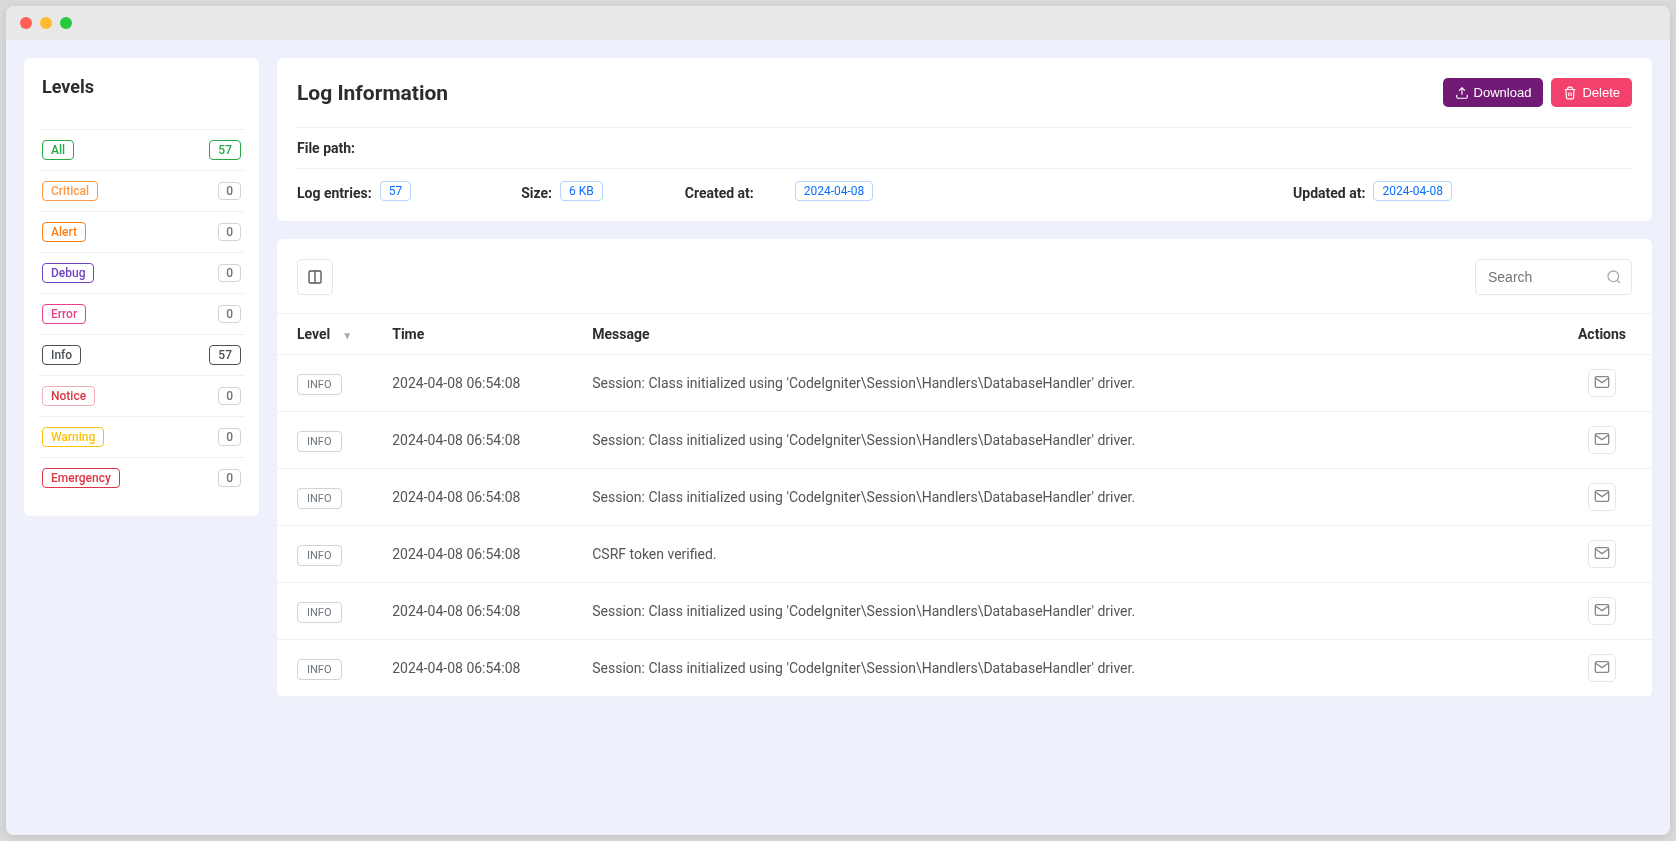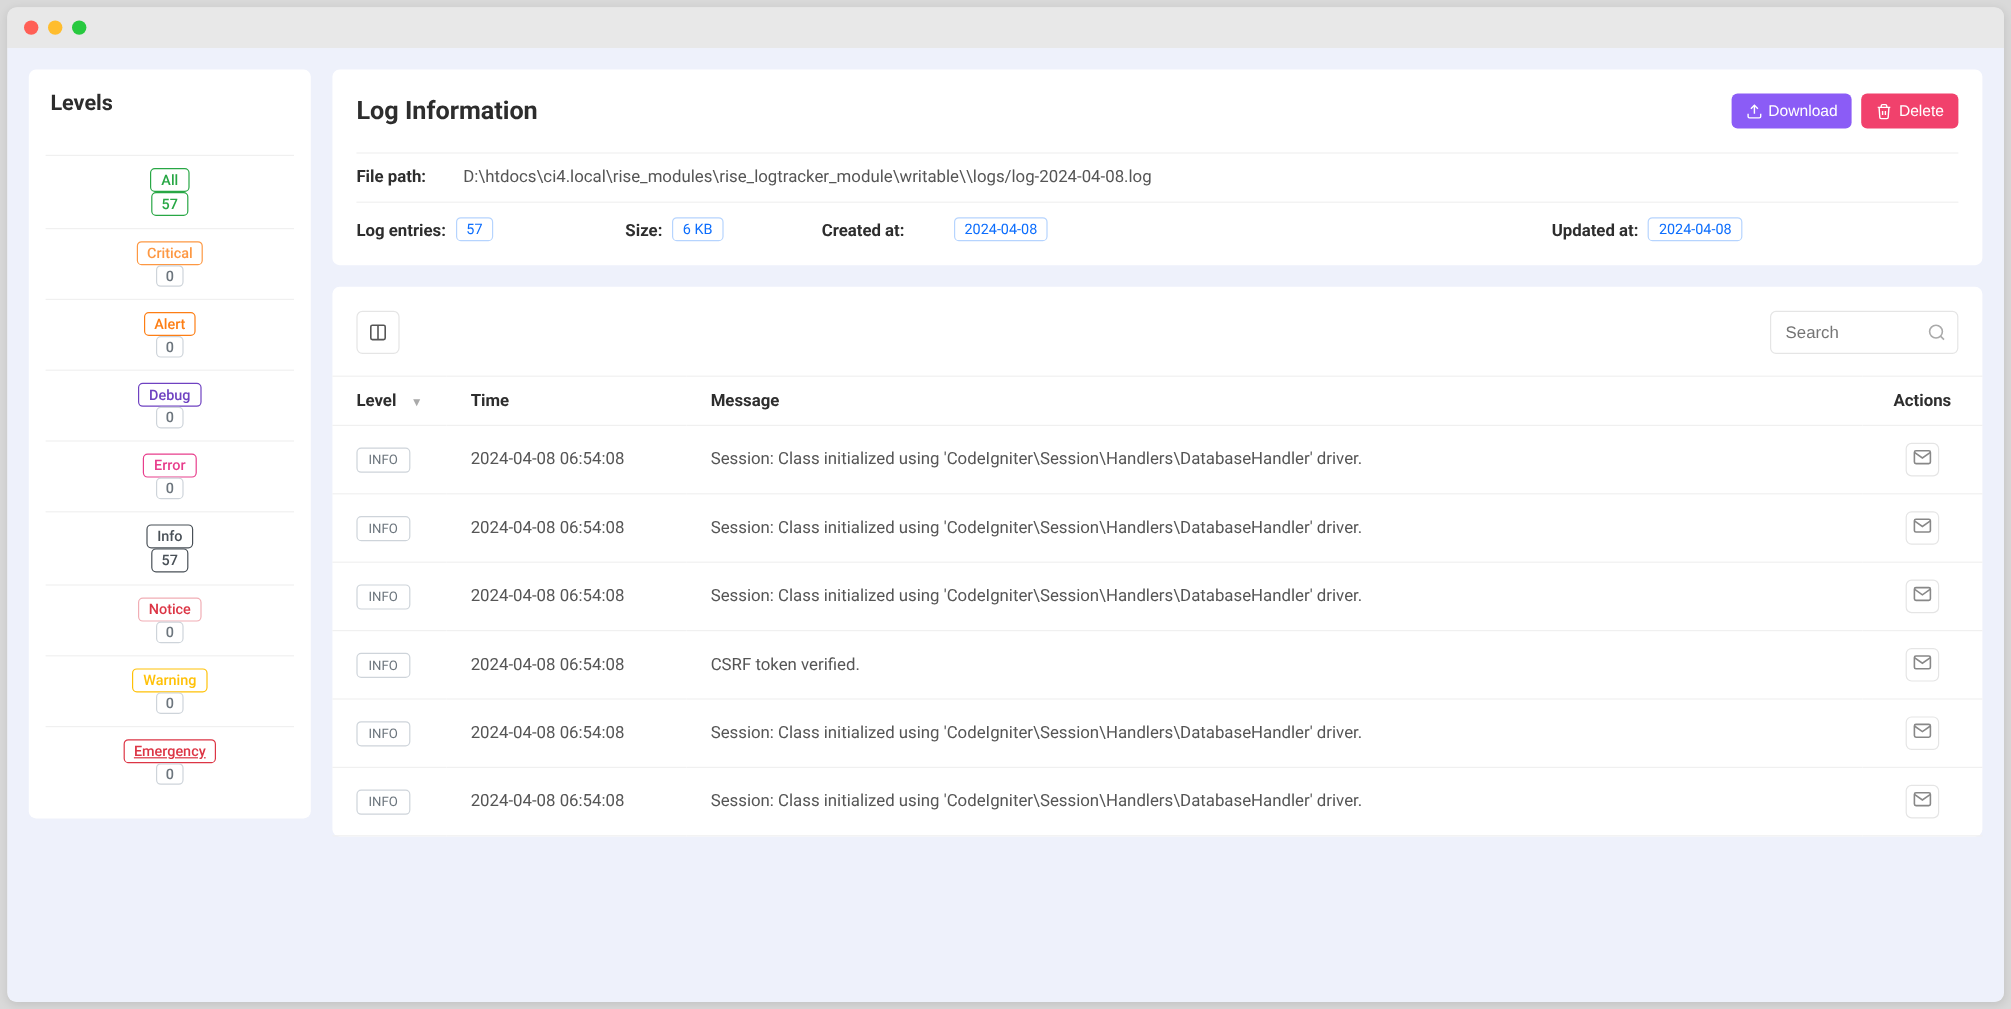--- a/index.html
+++ b/index.html
@@ -8,42 +8,42 @@
 .titlebar { height: 34px; display: flex; align-items: center; padding: 0 14px; background: #e8e8e8; }
 .traffic { display: flex; gap: 8px; }
 .tl { width: 12px; height: 12px; border-radius: 50%; }
 .tl-r { background: #ff5f56; } .tl-y { background: #ffbd2e; } .tl-g { background: #27c93f; }
 .app { background: #eef1fb; height: 795px; padding: 18px; }
 .big-header { background: #fff; border-radius: 6px; padding: 20px 24px; margin-bottom: 18px; }
 .big-header h1 { font-size: 22px; font-weight: 700; color: #2d2d2d; }
 .layout { display: flex; gap: 18px; }
 .sidebar { width: 235px; background: #fff; border-radius: 6px; padding: 18px 14px; height: fit-content; }
 .sidebar h2 { font-size: 18px; font-weight: 700; color: #2d2d2d; margin-bottom: 18px; padding: 0 4px 14px 4px; }
-.lvl-row { display: flex; justify-content: space-between; align-items: center; padding: 10px 4px; border-top: 1px solid #f0f0f0; cursor: pointer; flex-direction: column; }
+.lvl-row { display: flex; justify-content: space-between; align-items: center; padding: 10px 4px; border-top: 1px solid #f0f0f0; cursor: pointer; }
 .lvl-row:first-of-type { border-top: 1px solid #f0f0f0; }
 .badge { font-size: 12px; padding: 2px 8px; border-radius: 4px; border: 1px solid; background: #fff; font-weight: 500; }
 .badge-all { color: #28a745; border-color: #28a745; }
 .badge-critical { color: #fd9843; border-color: #fd9843; }
 .badge-alert { color: #fd7e14; border-color: #fd7e14; }
 .badge-debug { color: #6f42c1; border-color: #6f42c1; }
 .badge-error { color: #e83e8c; border-color: #e83e8c; }
 .badge-info { color: #495057; border-color: #495057; }
 .badge-notice { color: #dc3545; border-color: #f1aeb5; }
 .badge-warning { color: #ffc107; border-color: #ffc107; }
-.badge-emergency { color: #dc3545; border-color: #dc3545; text-decoration: underline; }
+.badge-emergency { color: #dc3545; border-color: #dc3545; }
 .badge-count { color: #6c757d; border-color: #ced4da; font-size: 12px; padding: 1px 7px; }
 .badge-count-g { color: #28a745; border-color: #28a745; }
 .badge-count-info { color: #495057; border-color: #495057; }
 .main { flex: 1; }
 .card { background: #fff; border-radius: 6px; }
 .card-head { padding: 20px; display: flex; justify-content: space-between; align-items: center; }
 .card-head h2 { font-size: 21px; font-weight: 700; color: #2d2d2d; }
 .btns { display: flex; gap: 8px; }
 .btn { border: none; padding: 7px 12px; border-radius: 5px; font-size: 13px; font-weight: 500; cursor: pointer; display: inline-flex; align-items: center; gap: 5px; color: #fff; }
-.btn-dl { background: #8b5cf6; }
+.btn-dl { background: #701a75; }
 .btn-del { background: #f1416c; }
 .info-body { padding: 0 20px 20px 20px; }
 .info-r1 { display: flex; padding: 12px 0; border-top: 1px solid #f0f0f0; gap: 19px; }
 .info-r2 { display: flex; padding: 12px 0 0 0; border-top: 1px solid #f0f0f0; gap: 50px; flex-wrap: wrap; }
 .label { font-weight: 700; color: #2d2d2d; font-size: 14px; }
 .val { font-size: 14px; color: #555; }
 .chip { font-size: 12px; padding: 2px 8px; border: 1px solid #b6d4fe; color: #0d6efd; border-radius: 4px; margin-left: 4px; }
 .info-item { display: flex; align-items: flex-end; gap: 4px; }
 .logcard { background: #fff; border-radius: 6px; margin-top: 18px; padding: 20px 0 0 0; }
 .log-tools { display: flex; justify-content: space-between; align-items: center; padding: 0 20px 18px 20px; }
@@ -134,21 +134,20 @@
                     <path d="M10 11v6M14 11v6"></path>
                     <path d="M8 6V4a2 2 0 0 1 2-2h4a2 2 0 0 1 2 2v2"></path>
                   </svg>
                 <span>Delete</span>
               </button>
             </div>
           </div>
           <div class="info-body">
             <div class="info-r1">
               <span class="label" style="min-width:70px;">File path:</span>
-              <span class="val">D:\htdocs\ci4.local\rise_modules\rise_logtracker_module\writable\\logs/log-2024-04-08.log</span>
             </div>
             <div class="info-r2">
               <div class="info-item">
                 <span class="label">Log entries:</span>
                 <span class="chip">57</span>
               </div>
               <div class="info-item" style="margin-left:60px;">
                 <span class="label">Size:</span>
                 <span class="chip">6 KB</span>
               </div>

